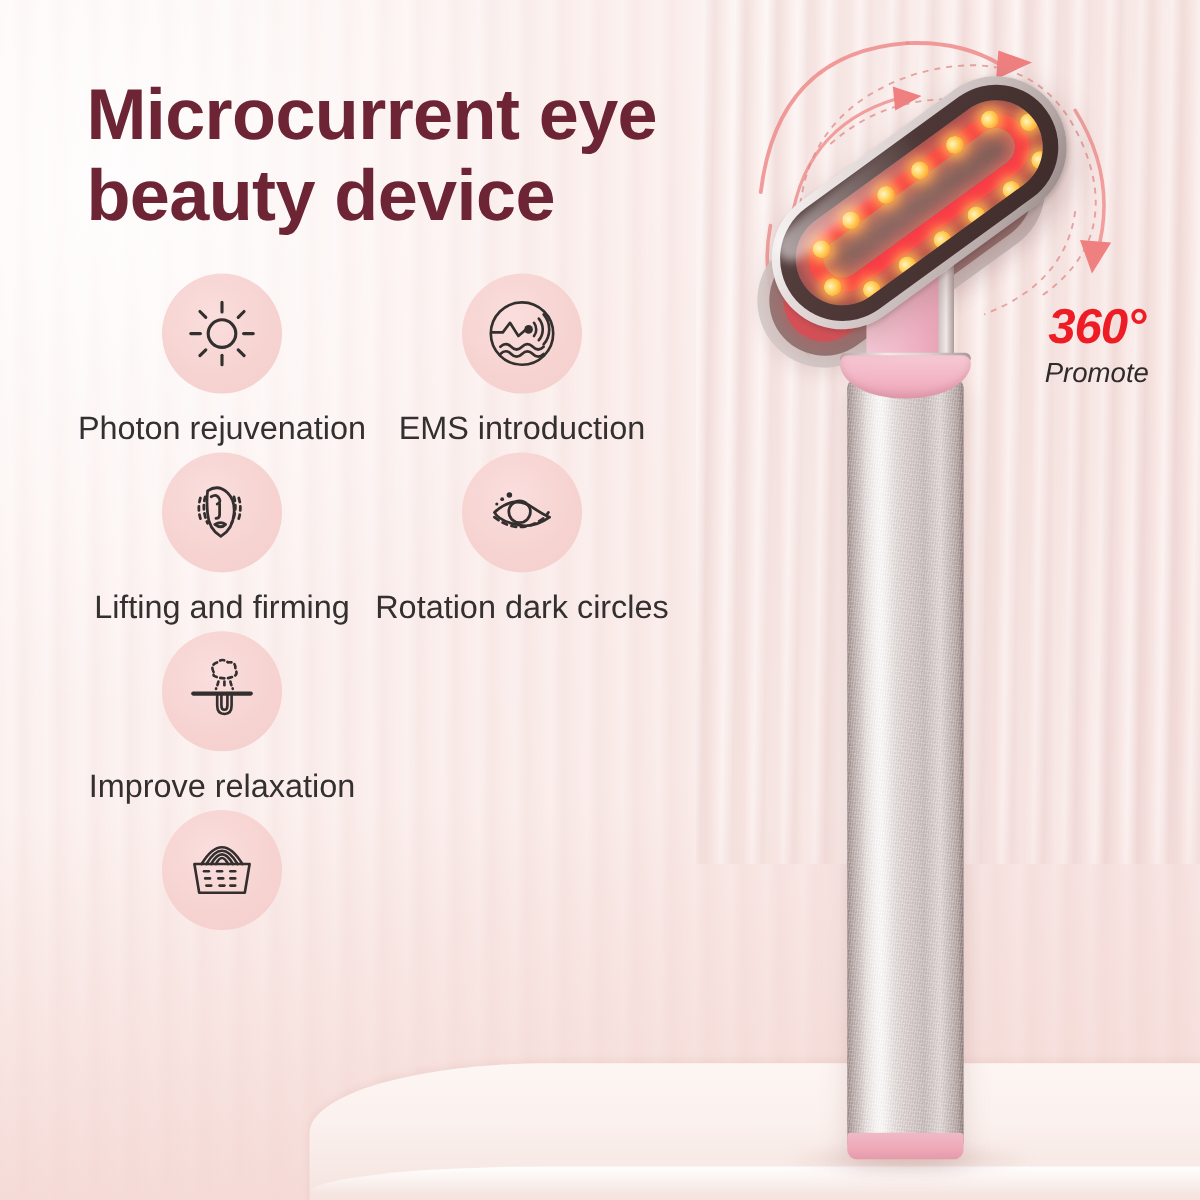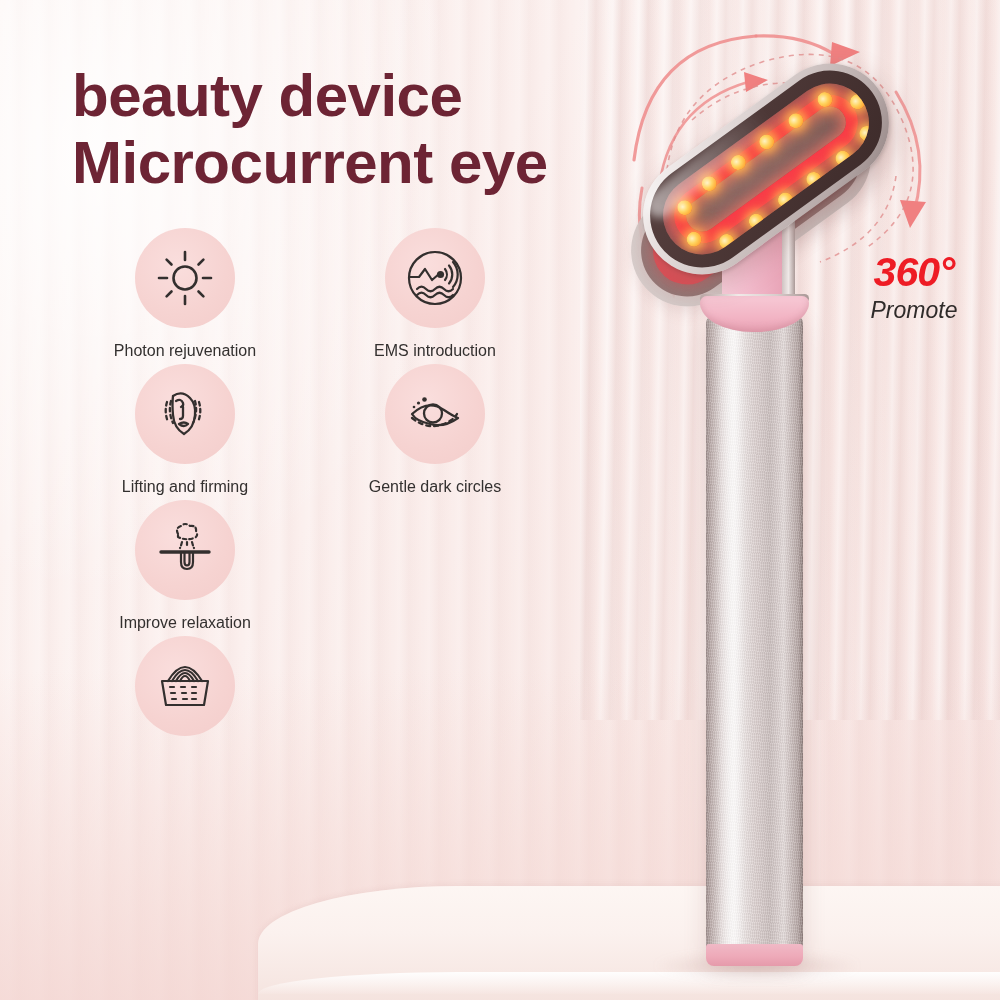--- a/index.html
+++ b/index.html
@@ -104,21 +104,21 @@
     width: 100px; height: 100px;
     border-radius: 50%;
     background: radial-gradient(circle at 42% 36%, #fadedd 0%, #f6d3d1 58%, #f3cdcb 100%);
     display: flex;
     align-items: center;
     justify-content: center;
   }
   .badge svg { display: block; }
   .feature-label {
     margin-top: 15px;
-    font-size: 16px;
+    font-size: 27px;
     color: #33302f;
     text-align: center;
     white-space: nowrap;
   }
   .feature-row:nth-child(1) .feature-label,
   .feature-row:nth-child(2) .feature-label,
   .feature-row:nth-child(3) .feature-label { margin-top: 14px; }
 
   
   .device {
@@ -335,22 +335,22 @@
 
   <div class="bg-stripes"></div>
   <div class="bg-stripes-right"></div>
   <div class="bg-glow-left"></div>
   <div class="bg-warm-bottom"></div>
 
   <div class="table-top"></div>
   <div class="table-edge"></div>
 
   <div class="title">
+    <div>Microcurrent eye</div>
     <div>beauty device</div>
-    <div>Microcurrent eye</div>
   </div>
 
   <div class="features">
 
     <div class="feature-row">
       <div class="feature">
         <div class="badge">
           <svg width="58" height="58" viewBox="0 0 58 58">
             <g fill="none" stroke="#332f2e" stroke-width="2.6" stroke-linecap="round">
               <circle cx="29" cy="29" r="11.5"></circle>
@@ -410,21 +410,21 @@
             <g fill="none" stroke="#332f2e" stroke-width="2.3" stroke-linecap="round" stroke-linejoin="round">
               <path d="M8 27 q16 -15 32 -4 q9 6 14 8 q-14 10 -28 6 Q12 34 8 27 Z"></path>
               <circle cx="29" cy="26.5" r="9"></circle>
               <circle cx="20.5" cy="12.5" r="2.3" fill="#332f2e" stroke="none"></circle>
               <circle cx="14.5" cy="16" r="1.6" fill="#332f2e" stroke="none"></circle>
               <circle cx="10" cy="20" r="1.3" fill="#332f2e" stroke="none"></circle>
               <path d="M8 31 q18 14 36 4 q6 -3 9 -8" stroke-dasharray="4 4"></path>
             </g>
           </svg>
         </div>
-        <div class="feature-label">Gentle dark circles</div>
+        <div class="feature-label">Rotation dark circles</div>
       </div>
     </div>
 
     <div class="feature-row">
       <div class="feature">
         <div class="badge">
           <svg width="60" height="58" viewBox="0 0 60 58">
             <g fill="none" stroke="#332f2e" stroke-width="2.2" stroke-linecap="round" stroke-linejoin="round">
               <path d="M23 13 q-3 -6 3 -8 q4 -4 9 0 q7 -1 6 6 q3 4 -2 6 q-8 3 -16 -1 Z" stroke-dasharray="3.5 3"></path>
               <path d="M27 21 q-1 4 -2 6" stroke-dasharray="3 3"></path>

